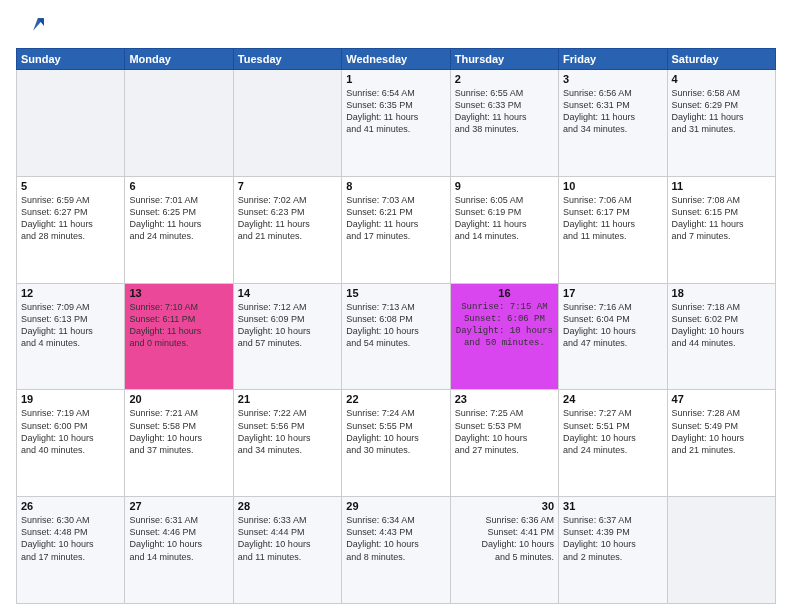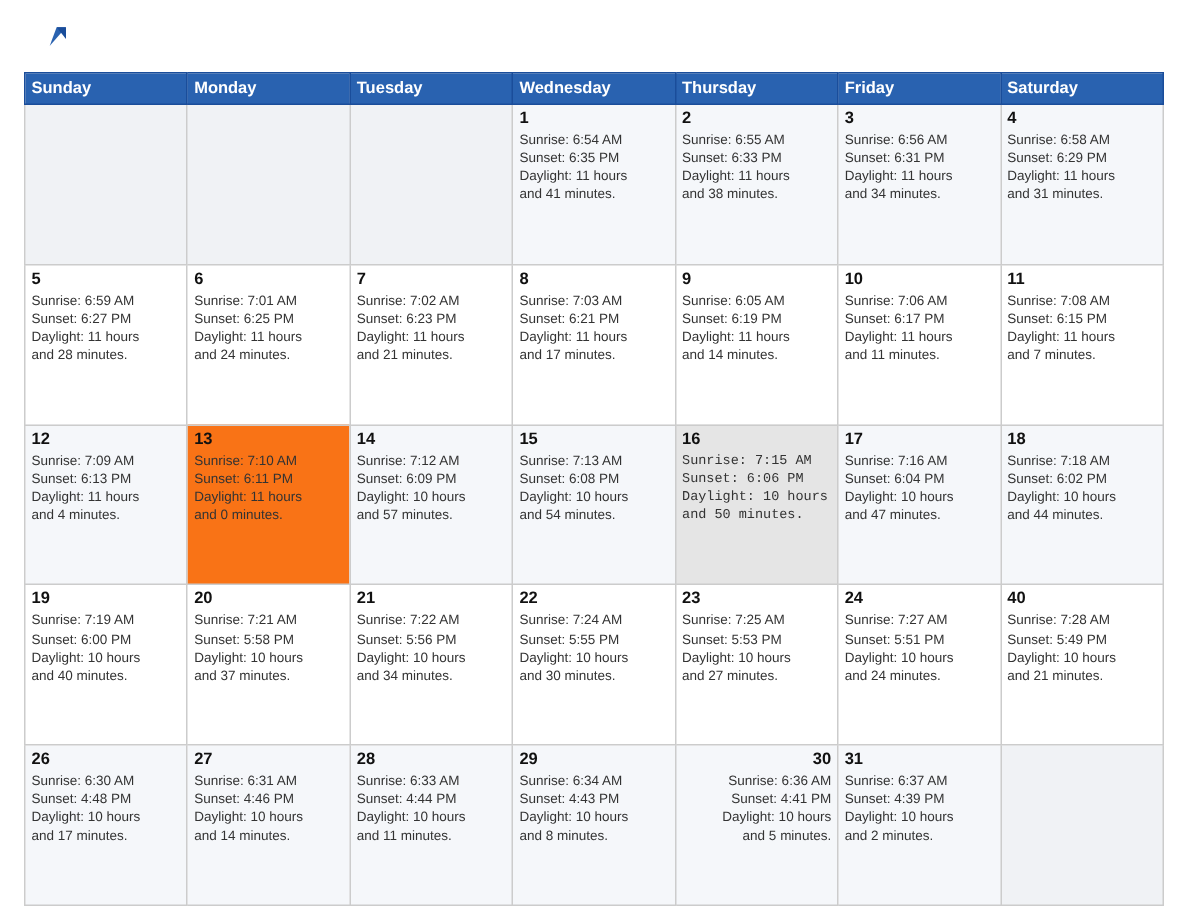--- a/index.html
+++ b/index.html
@@ -217,42 +217,42 @@
           </td>
         </tr>
         <tr>
           <td style="background: rgb(245, 247, 250);">
             <span class="day-num">12</span>
             <div class="cell-text" style="white-space: pre-line;">Sunrise: 7:09 AM
 Sunset: 6:13 PM
 Daylight: 11 hours
 and 4 minutes.</div>
           </td>
-          <td style="background: #f97316;">
+          <td style="background: #ec4899;">
             <span class="day-num">13</span>
             <div class="cell-text" style="white-space: pre-line;">Sunrise: 7:10 AM
 Sunset: 6:11 PM
 Daylight: 11 hours
 and 0 minutes.</div>
           </td>
           <td style="background: rgb(245, 247, 250);">
             <span class="day-num">14</span>
             <div class="cell-text" style="white-space: pre-line;">Sunrise: 7:12 AM
 Sunset: 6:09 PM
 Daylight: 10 hours
 and 57 minutes.</div>
           </td>
           <td style="background: rgb(245, 247, 250);">
             <span class="day-num">15</span>
             <div class="cell-text" style="white-space: pre-line;">Sunrise: 7:13 AM
 Sunset: 6:08 PM
 Daylight: 10 hours
 and 54 minutes.</div>
           </td>
-          <td style="background: #e5e5e5;">
+          <td style="background: #d946ef; text-align: center;">
             <span class="day-num">16</span>
             <div class="cell-text" style="white-space: pre-line; font-family: Liberation Mono, monospace;">Sunrise: 7:15 AM
 Sunset: 6:06 PM
 Daylight: 10 hours
 and 50 minutes.</div>
           </td>
           <td style="background: rgb(245, 247, 250);">
             <span class="day-num">17</span>
             <div class="cell-text" style="white-space: pre-line;">Sunrise: 7:16 AM
 Sunset: 6:04 PM
@@ -304,21 +304,21 @@
 and 27 minutes.</div>
           </td>
           <td style="background: rgb(255, 255, 255);">
             <span class="day-num">24</span>
             <div class="cell-text" style="white-space: pre-line;">Sunrise: 7:27 AM
 Sunset: 5:51 PM
 Daylight: 10 hours
 and 24 minutes.</div>
           </td>
           <td style="background: rgb(255, 255, 255);">
-            <span class="day-num">40</span>
+            <span class="day-num">47</span>
             <div class="cell-text" style="white-space: pre-line;">Sunrise: 7:28 AM
 Sunset: 5:49 PM
 Daylight: 10 hours
 and 21 minutes.</div>
           </td>
         </tr>
         <tr>
           <td style="background: rgb(245, 247, 250);">
             <span class="day-num">26</span>
             <div class="cell-text" style="white-space: pre-line;">Sunrise: 6:30 AM

